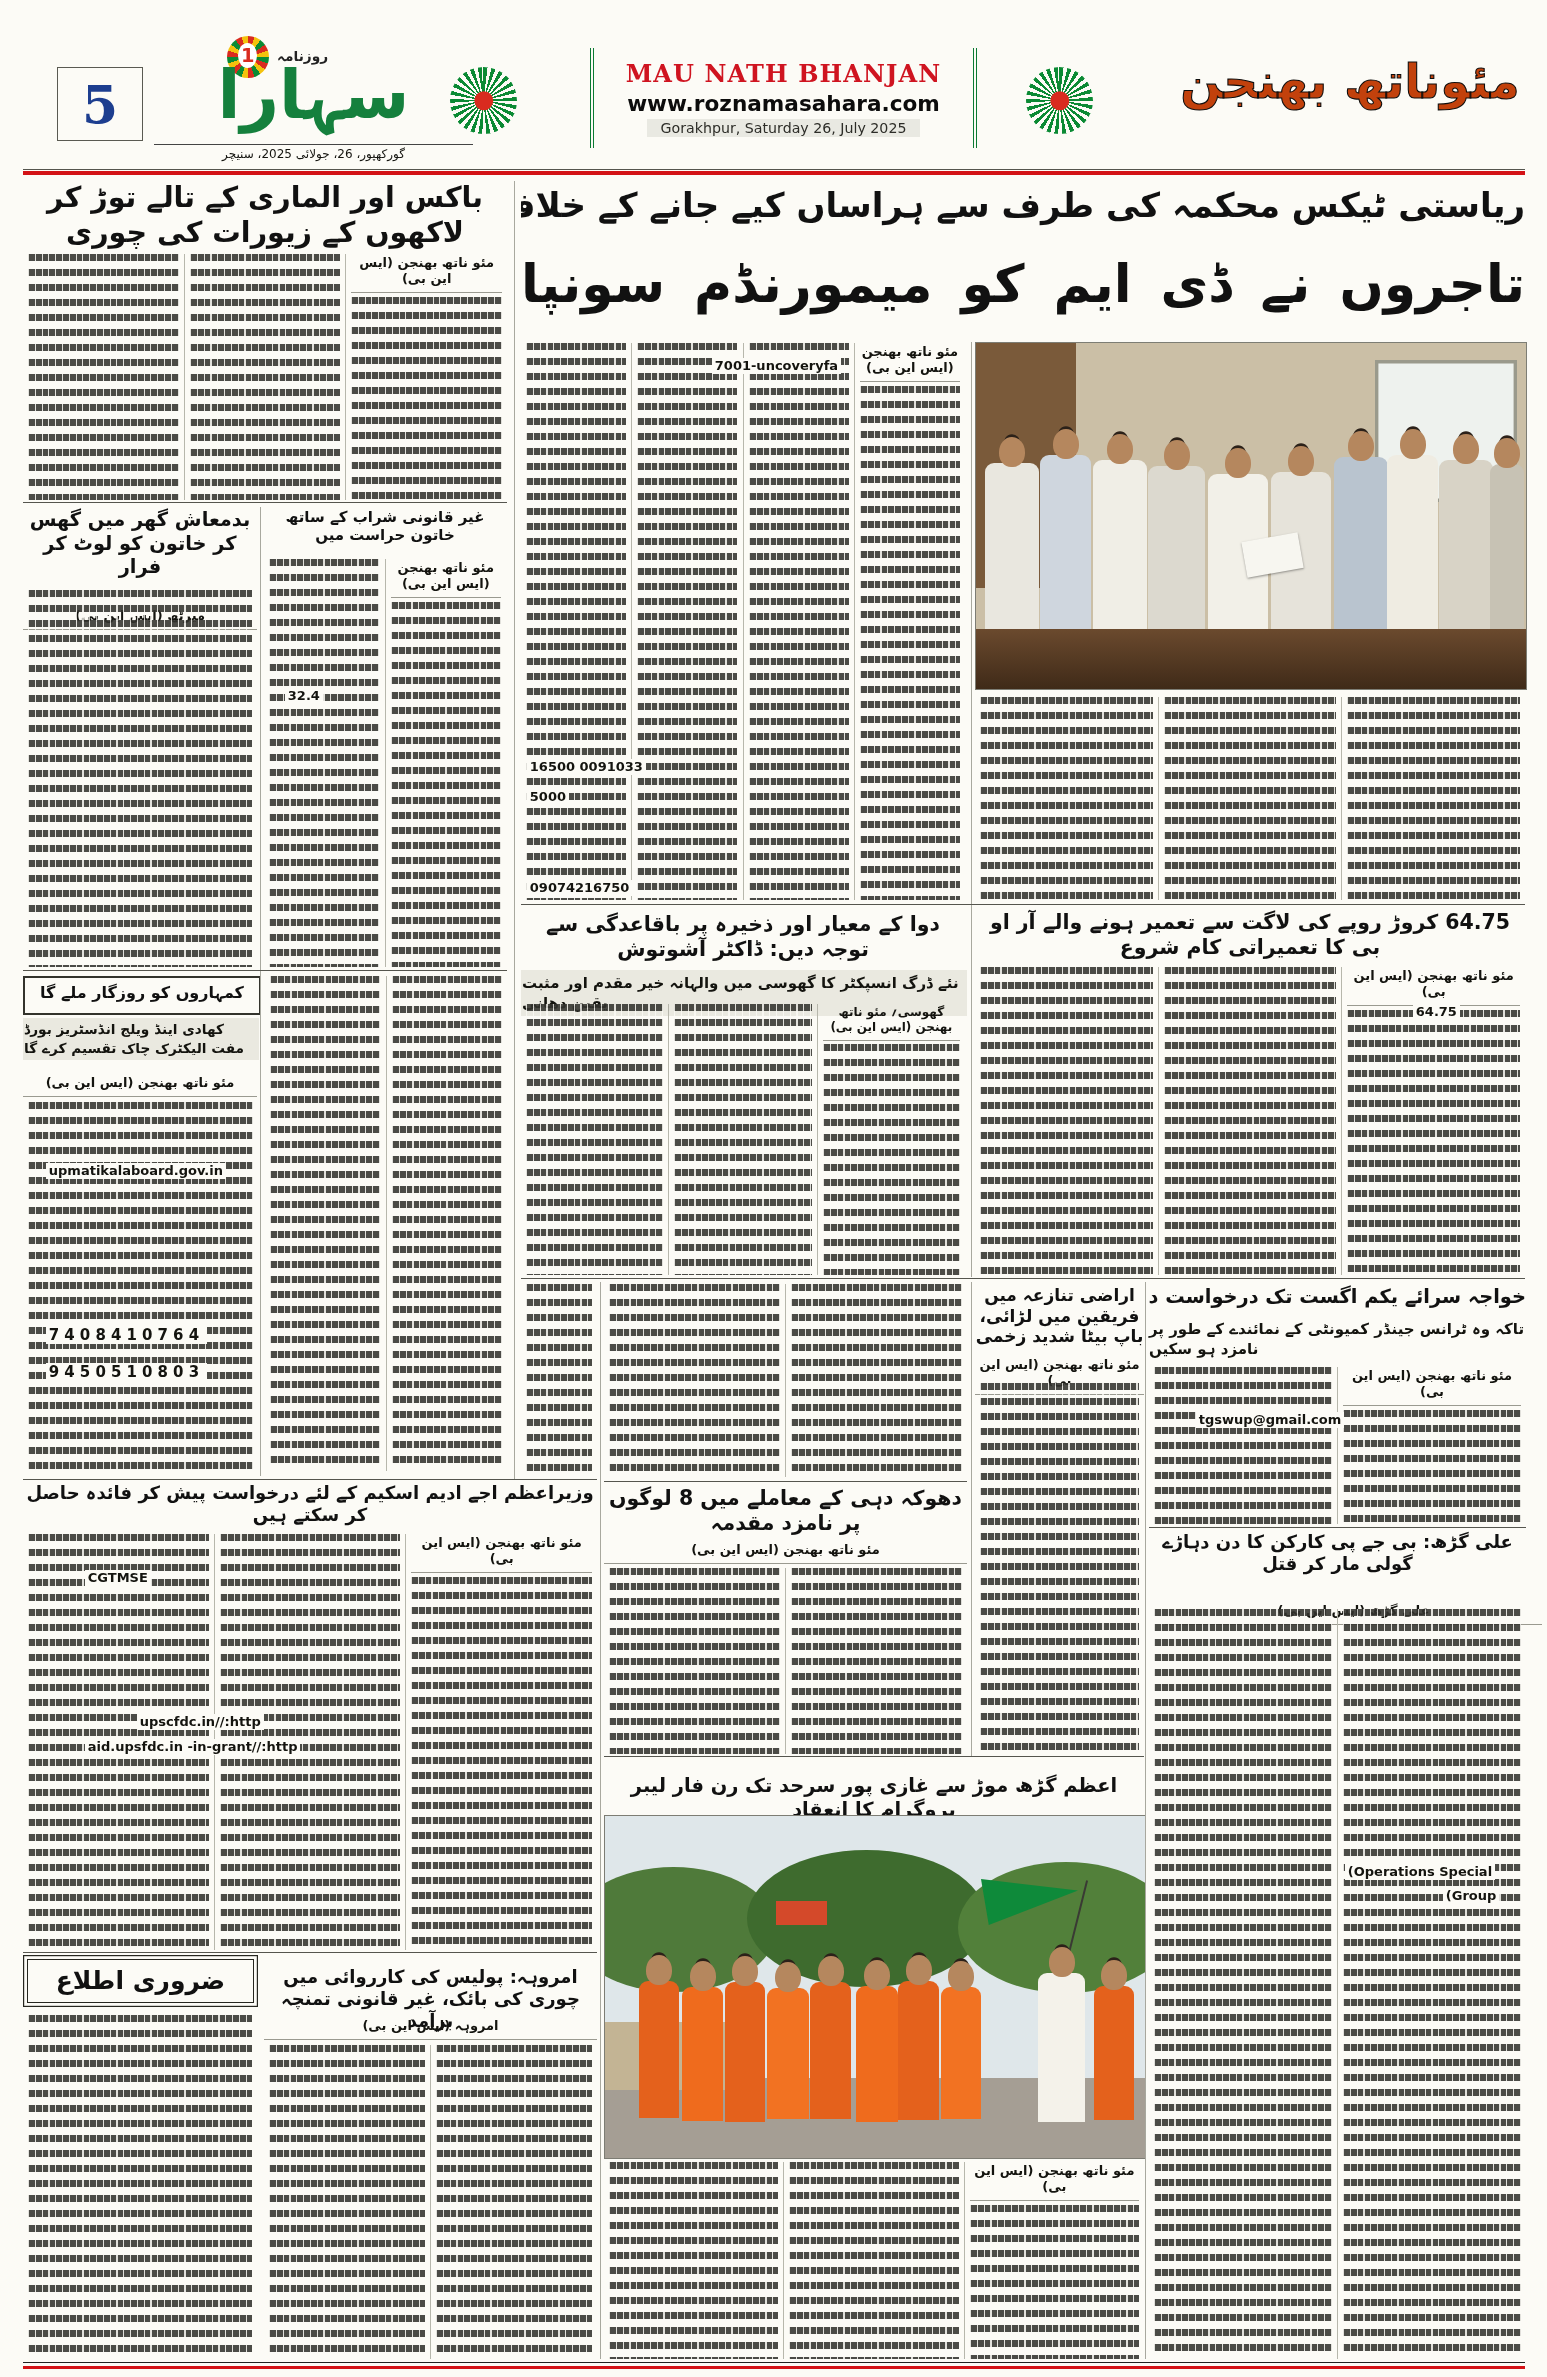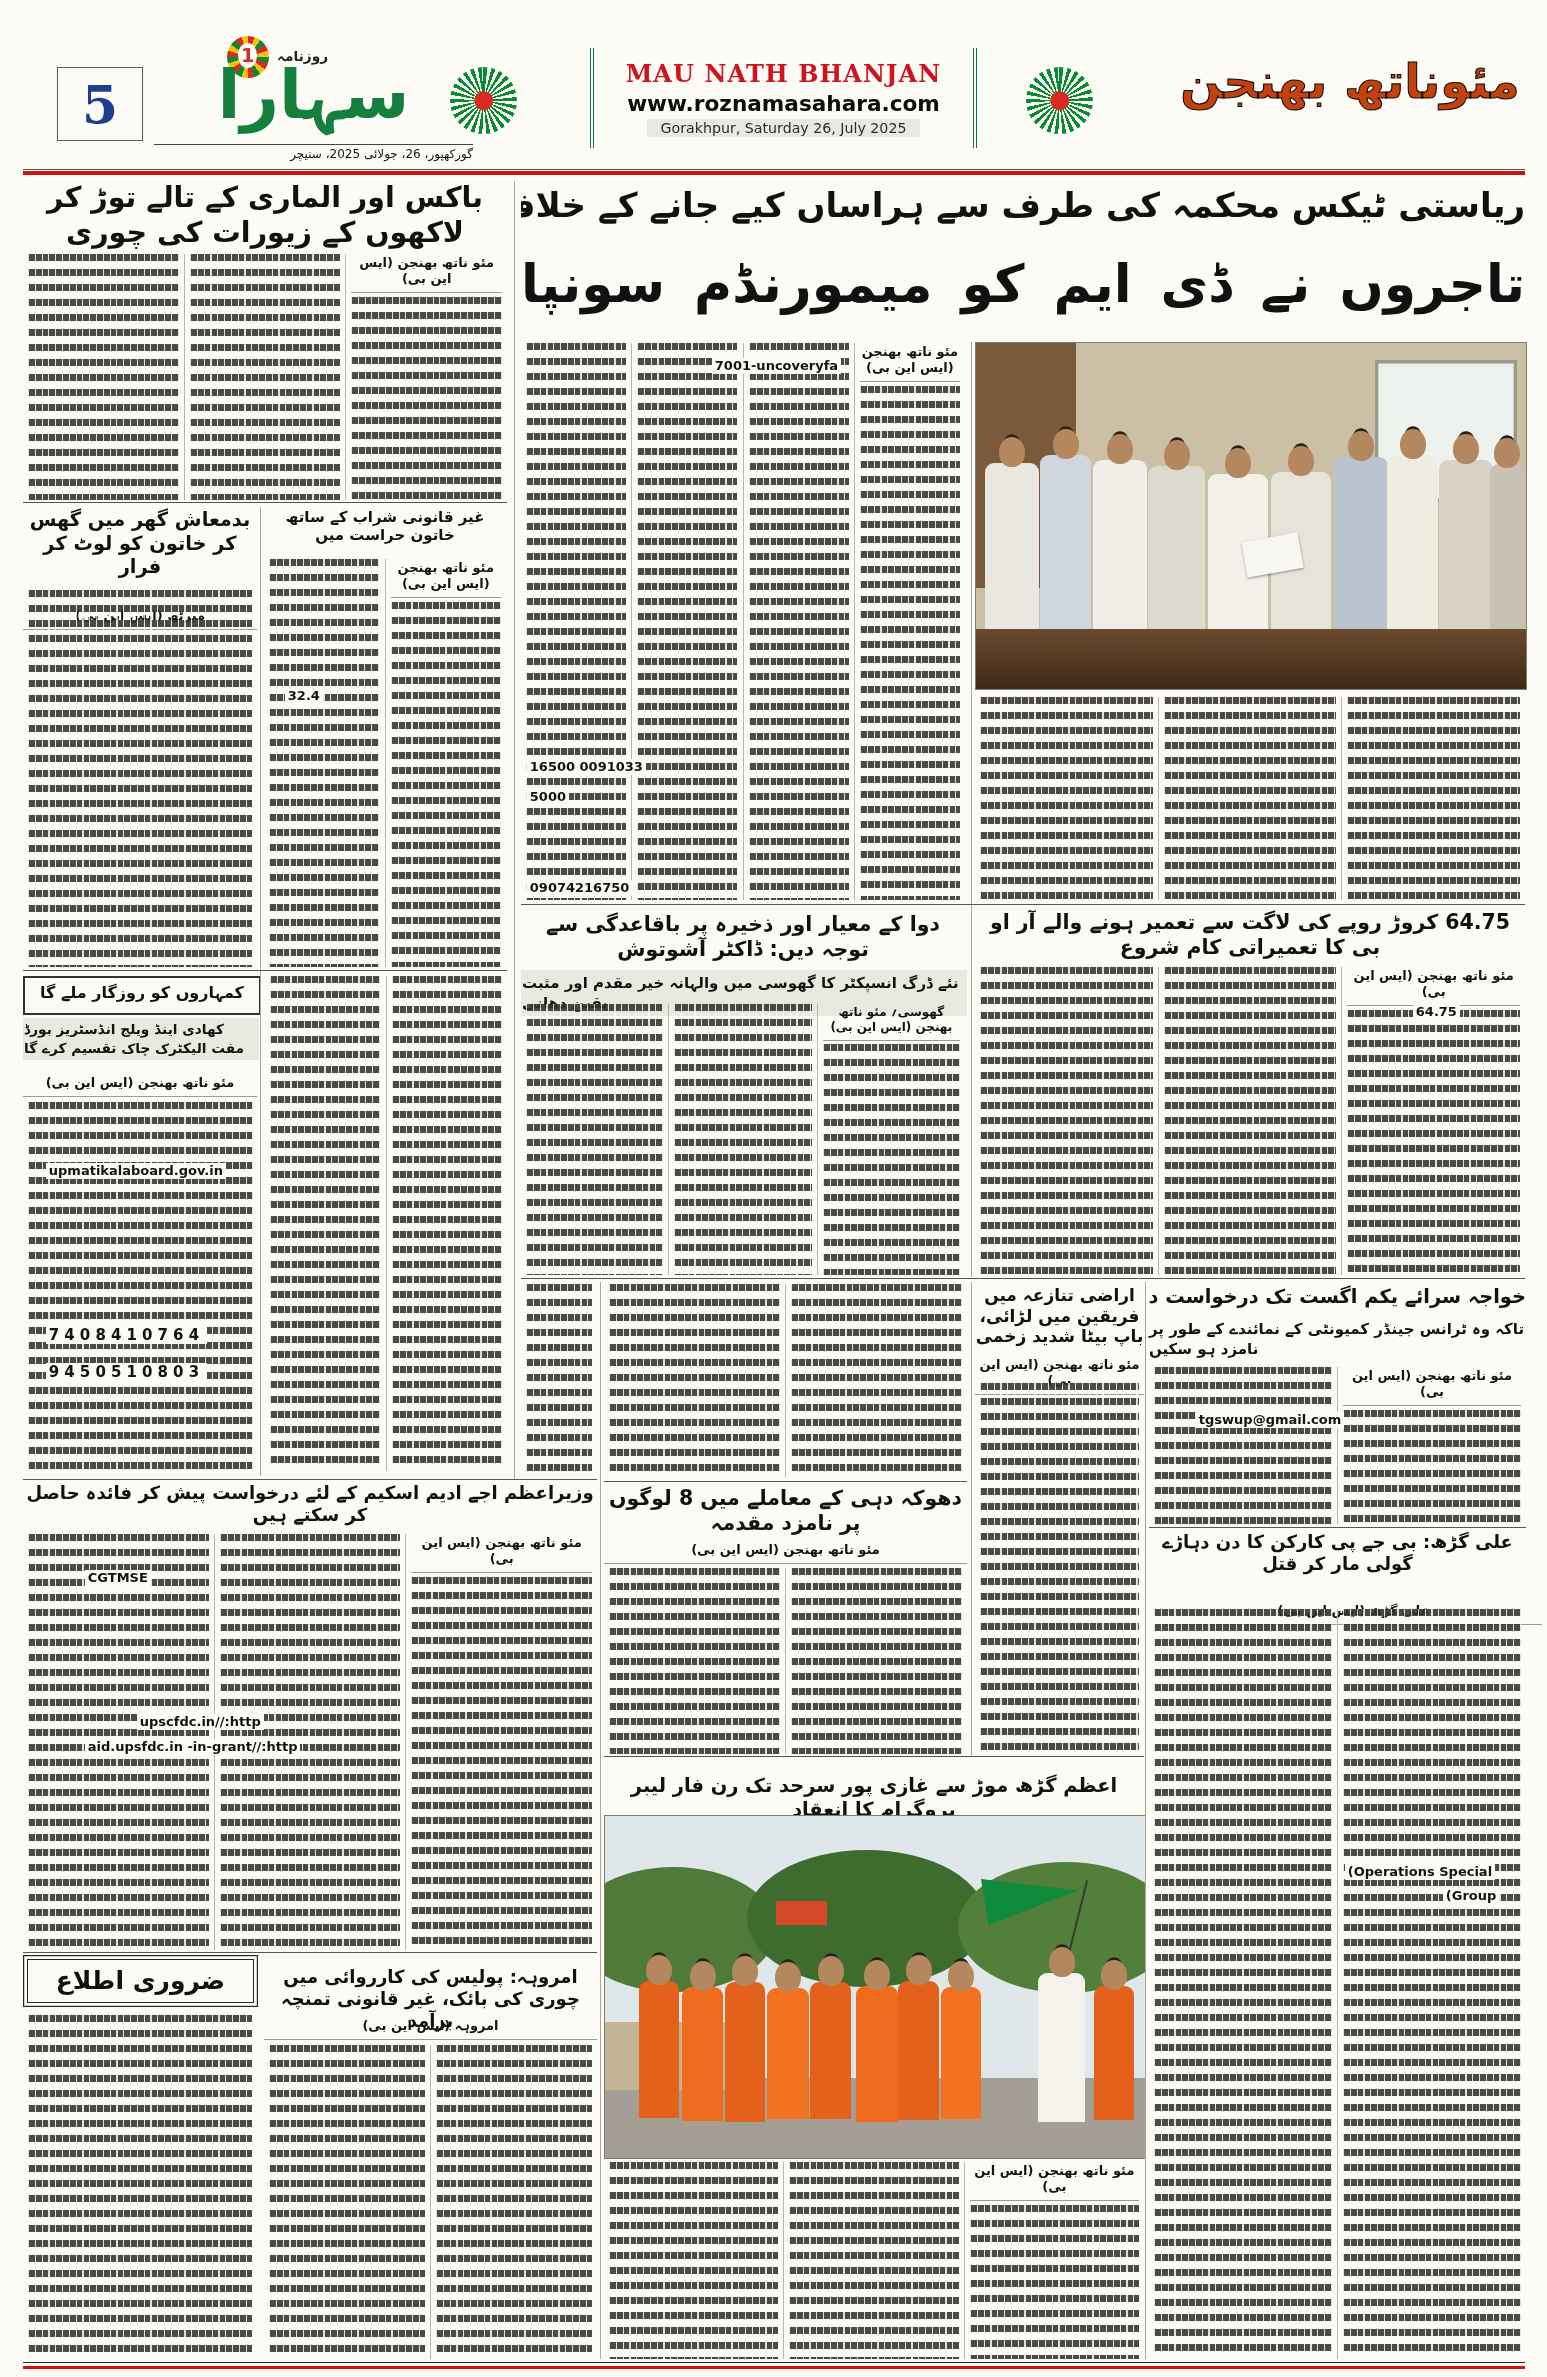--- a/index.html
+++ b/index.html
@@ -45,21 +45,21 @@
 
   <header class="abs" style="left:0;top:0;width:1548px;height:171px;">
     <div class="abs" style="left:57px;top:67px;width:84px;height:72px;border:1.7px double #5a5a52;display:flex;align-items:center;justify-content:center;">
       <span style="font-family:'DejaVu Serif',serif;font-weight:bold;font-size:52px;color:#1d3e8f;">5</span>
     </div>
 
     <i class="sun" style="left:227px;top:36px;width:42px;height:42px;"></i>
     <span class="abs" style="left:238px;top:43px;width:19.4px;height:25px;background:#fff;border-radius:50%;color:#d92b1f;font-weight:bold;font-size:19.4px;text-align:center;line-height:25px;">1</span>
     <span class="abs u" style="left:277px;top:48px;font-size:13.7px;font-weight:bold;color:#222;">روزنامہ</span>
     <div class="abs u hl" style="left:154px;top:59px;width:319px;font-size:67px;color:#15803d;line-height:1.1;">سہارا</div>
-    <div class="abs u" style="left:154px;top:144px;width:319px;font-size:12px;border-top:0.6px solid #444;padding-top:2.3px;">گورکھپور، 26، جولائی 2025، سنیچر</div>
+    <div class="abs u" style="left:154px;top:144px;width:319px;font-size:12px;text-align:center;border-top:0.6px solid #444;padding-top:2.3px;">گورکھپور، 26، جولائی 2025، سنیچر</div>
 
     <i class="burst" style="left:450px;top:67px;width:67px;height:67px;"></i>
     <i class="burst" style="left:1026px;top:67px;width:67px;height:67px;"></i>
 
     <div class="abs" style="left:590px;top:48px;width:379px;height:100px;border-left:4px double #0b7a33;border-right:4px double #0b7a33;
                 display:flex;flex-direction:column;align-items:center;justify-content:center;gap:3.4px;">
       <div style="font-family:'DejaVu Serif',serif;font-weight:bold;font-size:24px;color:#cf1420;letter-spacing:1.1px;">MAU NATH BHANJAN</div>
       <div style="font-weight:bold;font-size:21.6px;color:#0c0c0c;">www.roznamasahara.com</div>
       <div style="font-size:14.2px;color:#2d2d28;background:#e9e9e2;padding:1.1px 13.7px;text-align:right;">Gorakhpur, Saturday 26, July 2025</div>
     </div>

